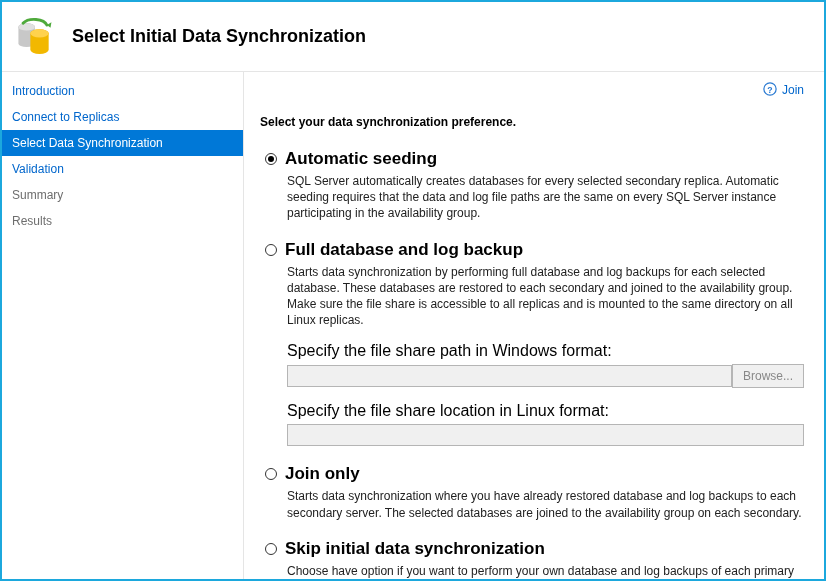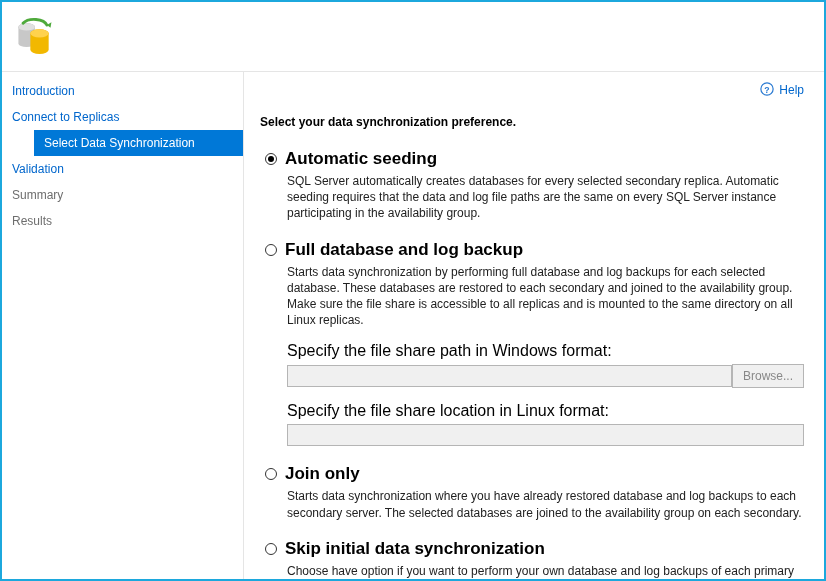--- a/index.html
+++ b/index.html
@@ -54,21 +54,20 @@
   }
   .sidebar-item {
     padding: 6px 10px;
     color: #0066cc;
     cursor: pointer;
     font-size: 12px;
   }
   .sidebar-item.selected {
     background: #0078d7;
     color: #fff;
-    margin-left: 32px;
   }
   .sidebar-item.muted {
     color: #6e6e6e;
     cursor: default;
   }
   .content {
     flex: 1;
     padding: 10px 20px 10px 16px;
     overflow: auto;
     box-sizing: border-box;
@@ -175,20 +174,21 @@
         <ellipse cx="16" cy="13" rx="9" ry="4" fill="#b0b0b0"></ellipse>
         <path d="M7 13 v18 a9 4 0 0 0 18 0 v-18" fill="#c8c8c8"></path>
         <ellipse cx="16" cy="13" rx="9" ry="4" fill="#e0e0e0"></ellipse>
         <ellipse cx="30" cy="20" rx="10" ry="4.5" fill="#e6a800"></ellipse>
         <path d="M20 20 v18 a10 4.5 0 0 0 20 0 v-18" fill="#f2b800"></path>
         <ellipse cx="30" cy="20" rx="10" ry="4.5" fill="#ffd24d"></ellipse>
         <path d="M12 9 a14 8 0 0 1 26 2" fill="none" stroke="#4faa3c" stroke-width="3.2" stroke-linecap="round"></path>
         <path d="M38 11 l5 -3 l-1 6 z" fill="#4faa3c"></path>
       </svg>
     </span>
+    <div class="header-title">Select Initial Data Synchronization</div>
   </div>
 
   <div class="body">
 
     <div class="sidebar">
       <div class="sidebar-item">Introduction</div>
       <div class="sidebar-item">Connect to Replicas</div>
       <div class="sidebar-item selected">Select Data Synchronization</div>
       <div class="sidebar-item">Validation</div>
       <div class="sidebar-item muted">Summary</div>
@@ -198,21 +198,21 @@
     <div class="content">
 
       <div class="help-row">
         <span class="help-link">
           <span class="help-icon">
             <svg viewBox="0 0 16 16" width="14" height="14">
               <circle cx="8" cy="8" r="7" fill="#ffffff" stroke="#2a7ad2" stroke-width="1.4"></circle>
               <text x="8" y="12" text-anchor="middle" font-size="10" font-weight="bold" fill="#2a7ad2" font-family="Segoe UI, Arial">?</text>
             </svg>
           </span>
-          <span>Help</span>
+          <span>Join</span>
         </span>
       </div>
 
       <div class="section-title">Select your data synchronization preference.</div>
 
       <div class="option">
         <div class="option-row">
           <span class="radio">
               <span class="dot"></span>
             </span>

